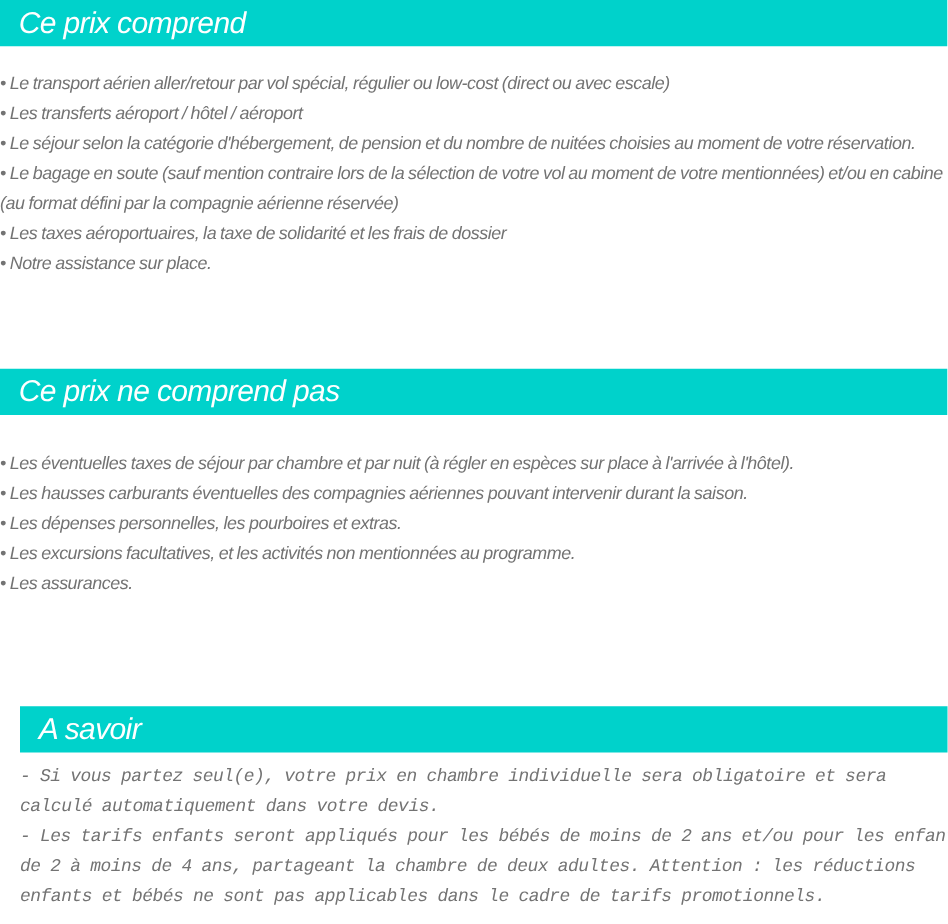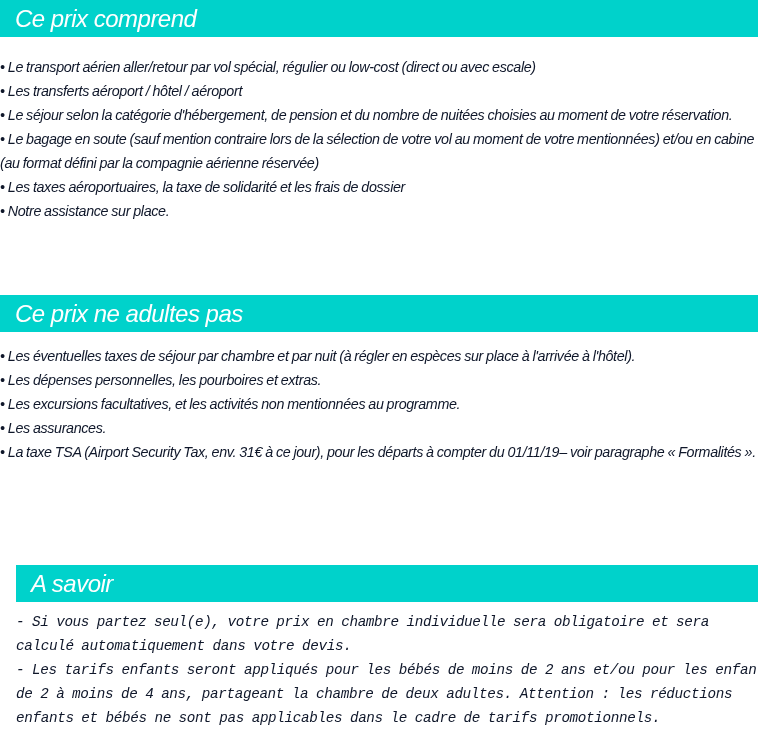--- a/index.html
+++ b/index.html
@@ -1,44 +1,44 @@
 <!DOCTYPE html>
 <html><head>
   <meta charset="utf-8">
   <style>
     html, body { margin: 0; padding: 0; background: #ffffff; }
     body { width: 758px; height: 739px; overflow: hidden; position: relative; font-family: "Liberation Sans", sans-serif; }
     .section { position: absolute; left: 0; width: 758px; }
     .bar { height: 37px; background: #00d2cb; color: #ffffff; font-style: italic; font-size: 24px; line-height: 37px; padding-left: 15px; box-sizing: border-box; letter-spacing: -0.5px; }
-    .body { margin-top: 18px; font-style: italic; font-size: 14.3px; line-height: 24px; color: #0f172a; letter-spacing: -0.35px; word-spacing: -0.5px; }
+    .body { margin-top: 18px; font-style: italic; font-size: 14.3px; line-height: 24px; color: #737373; letter-spacing: -0.35px; word-spacing: -0.5px; }
     .line { display: block; white-space: normal; }
   </style>
 </head>
 <body>
 
 <div class="section" style="top:0;">
   <div class="bar">Ce prix comprend</div>
   <div class="body" style="margin-top:18px;">
     <span class="line">• Le transport aérien aller/retour par vol spécial, régulier ou low-cost (direct ou avec escale)</span>
     <span class="line">• Les transferts aéroport / hôtel / aéroport</span>
     <span class="line">• Le séjour selon la catégorie d'hébergement, de pension et du nombre de nuitées choisies au moment de votre réservation.</span>
     <span class="line">• Le bagage en soute (sauf mention contraire lors de la sélection de votre vol au moment de votre mentionnées) et/ou en cabine (au format défini par la compagnie aérienne réservée)</span>
     <span class="line">• Les taxes aéroportuaires, la taxe de solidarité et les frais de dossier</span>
     <span class="line">• Notre assistance sur place.</span>
   </div>
 </div>
 
 <div class="section" style="top:295px;">
-  <div class="bar">Ce prix ne adultes pas</div>
-  <div class="body" style="margin-top:12px;">
+  <div class="bar">Ce prix ne comprend pas</div>
+  <div class="body" style="margin-top:27px;">
     <span class="line">• Les éventuelles taxes de séjour par chambre et par nuit (à régler en espèces sur place à l'arrivée à l'hôtel).</span>
+    <span class="line">• Les hausses carburants éventuelles des compagnies aériennes pouvant intervenir durant la saison.</span>
     <span class="line">• Les dépenses personnelles, les pourboires et extras.</span>
     <span class="line">• Les excursions facultatives, et les activités non mentionnées au programme.</span>
     <span class="line">• Les assurances.</span>
-    <span class="line">• La taxe TSA (Airport Security Tax, env. 31€ à ce jour), pour les départs à compter du 01/11/19– voir paragraphe « Formalités ».</span>
   </div>
 </div>
 
 <div class="section" style="top:565px;padding-left:16px;">
   <div class="bar">A savoir</div>
   <div class="body" style="margin-top:8px;font-family:Liberation Mono, monospace;">
     <span class="line">- Si vous partez seul(e), votre prix en chambre individuelle sera obligatoire et sera calculé automatiquement dans votre devis.</span>
     <span class="line">- Les tarifs enfants seront appliqués pour les bébés de moins de 2 ans et/ou pour les enfants de 2 à moins de 4 ans, partageant la chambre de deux adultes. Attention : les réductions enfants et bébés ne sont pas applicables dans le cadre de tarifs promotionnels.</span>
   </div>
 </div>

